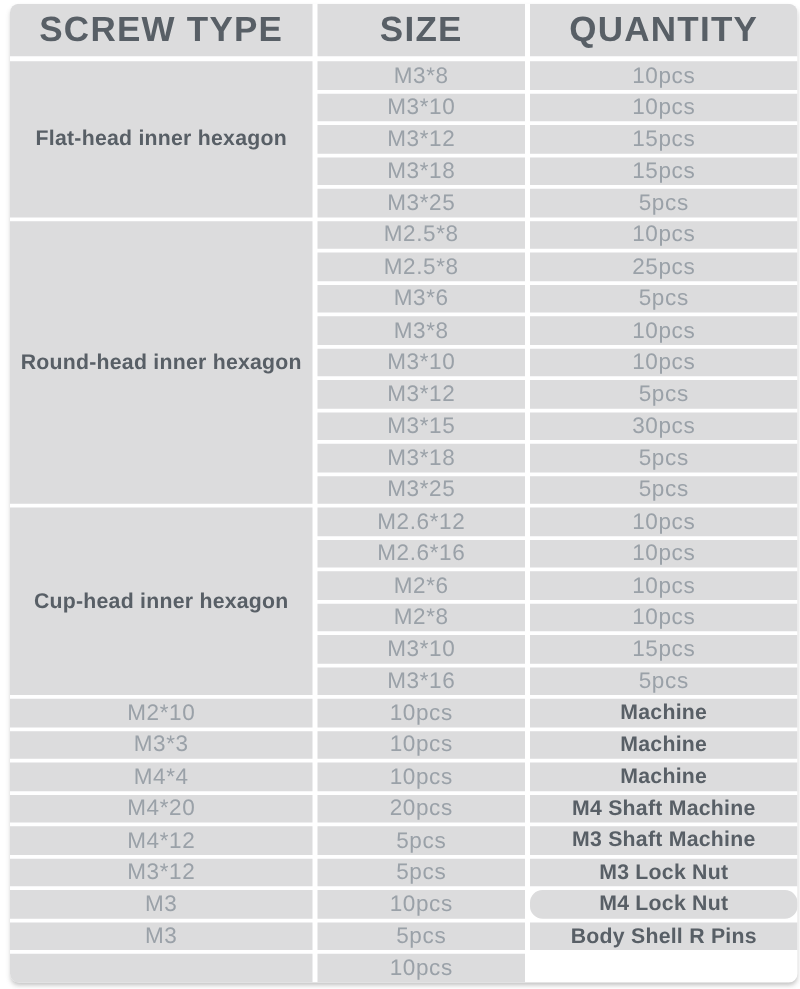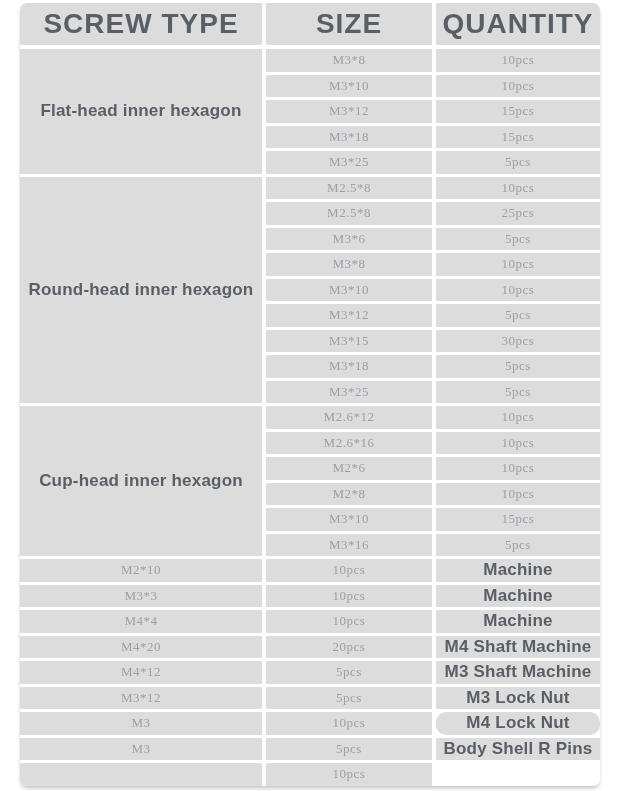--- a/index.html
+++ b/index.html
@@ -6,22 +6,22 @@
     --page-bg:#ffffff;
     --cell-bg:#dcdcdd;
     --header-text:#585f66;
     --label-text:#585f66;
     --value-text:#9aa1a8;
   }
   *{box-sizing:border-box;margin:0;padding:0;}
   html,body{width:640px;height:791px;background:var(--page-bg);overflow:hidden;}
   body{font-family:"Liberation Sans","DejaVu Sans",sans-serif;}
   .table-wrap{
-    width:580px;
-    margin:3px 0 0 20px;
+    width:630px;
+    margin:3px 0 0 8px;
     border-radius:7px;
     overflow:hidden;
     box-shadow:0 3px 4px -1px rgba(110,110,110,.45);
   }
   .header-grid,.body-grid{
     display:grid;
     grid-template-columns:242px 166px 1fr;
     column-gap:4px;
   }
   .header-grid{
@@ -48,24 +48,23 @@
     color:var(--header-text);
   }
   .label{
     font-size:17px;
     font-weight:bold;
     letter-spacing:.2px;
     color:var(--label-text);
     text-align:right;
   }
   .value{
-    font-size:13px;
+    font-size:18px;
     letter-spacing:.5px;
     color:var(--value-text);
-    font-family:Liberation Serif, serif;
   }
 </style>
 </head>
 <body>
 
 <div class="table-wrap">
   <div class="header-grid">
     <div class="cell header-cell">SCREW TYPE</div>
     <div class="cell header-cell">SIZE</div>
     <div class="cell header-cell">QUANTITY</div>

